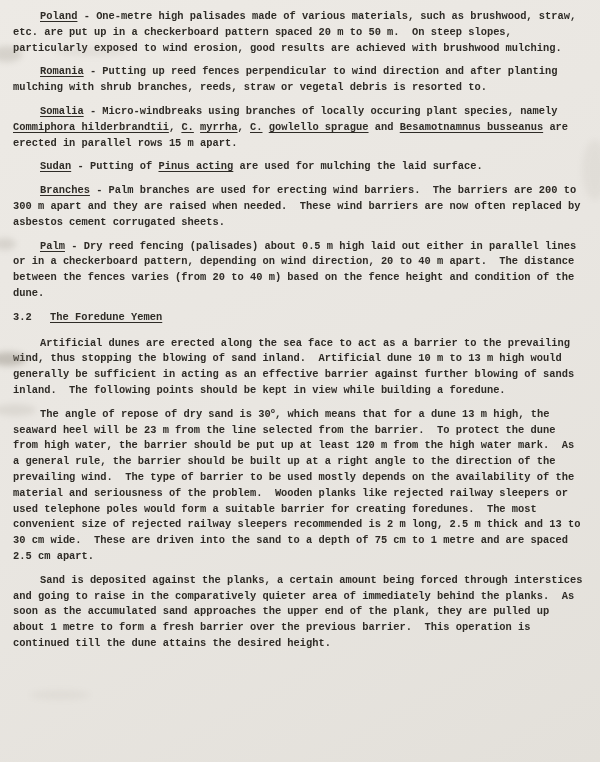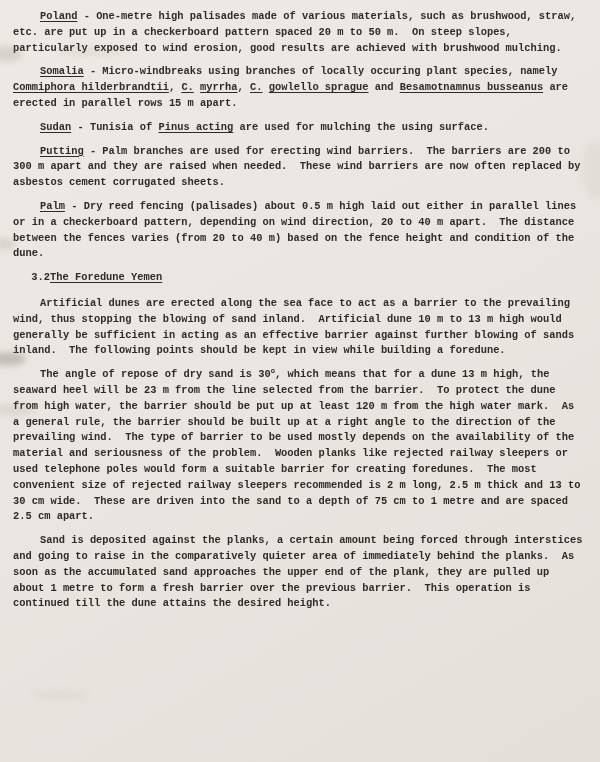--- a/index.html
+++ b/index.html
@@ -23,21 +23,21 @@
   }
   .para {
     margin: 0 0 8px 0;
     white-space: pre-wrap;
     text-indent: 27px;
   }
   .heading {
     margin: 2px 0 10px 0;
     white-space: pre-wrap;
   }
-  .hnum { display: inline-block; width: 37px; text-indent: 0; text-align: right; }
+  .hnum { display: inline-block; width: 37px; text-indent: 0; }
   .underline {
     text-decoration: underline;
     text-underline-offset: 2px;
     text-decoration-thickness: 1px;
   }
   sup { font-size: 7.2px; line-height: 0; vertical-align: super; }
   .smudge {
     position: absolute;
     background: #857e72;
     border-radius: 50%;
@@ -58,22 +58,23 @@
 <div class="page">
   <div class="smudge s1"></div>
   <div class="smudge s2"></div>
   <div class="smudge s3"></div>
   <div class="smudge s4"></div>
   <div class="smudge s5"></div>
   <div class="smudge s6"></div>
   <div class="smudge s7"></div>
   <div>
       <p class="para"><span class="underline">Poland</span><span> - One-metre high palisades made of various materials, such as brushwood, straw, etc. are put up in a checkerboard pattern spaced 20 m to 50 m.  On steep slopes, particularly exposed to wind erosion, good results are achieved with brushwood mulching.</span></p>
+      <p class="para"><span class="underline">Romania</span><span> - Putting up reed fences perpendicular to wind direction and after planting mulching with shrub branches, reeds, straw or vegetal debris is resorted to.</span></p>
       <p class="para"><span class="underline">Somalia</span><span> - Micro-windbreaks using branches of locally occuring plant species, namely </span><span class="underline">Commiphora hilderbrandtii</span><span>, </span><span class="underline">C.</span><span> </span><span class="underline">myrrha</span><span>, </span><span class="underline">C.</span><span> </span><span class="underline">gowlello sprague</span><span> and </span><span class="underline">Besamotnamnus busseanus</span><span> are erected in parallel rows 15 m apart.</span></p>
-      <p class="para"><span class="underline">Sudan</span><span> - Tunisia of </span><span class="underline">Pinus acting</span><span> are used for mulching the using surface.</span></p>
-      <p class="para"><span class="underline">Putting</span><span> - Palm branches are used for erecting wind barriers.  The barriers are 200 to 300 m apart and they are raised when needed.  These wind barriers are now often replaced by asbestos cement corrugated sheets.</span></p>
+      <p class="para"><span class="underline">Sudan</span><span> - Putting of </span><span class="underline">Pinus acting</span><span> are used for mulching the laid surface.</span></p>
+      <p class="para"><span class="underline">Branches</span><span> - Palm branches are used for erecting wind barriers.  The barriers are 200 to 300 m apart and they are raised when needed.  These wind barriers are now often replaced by asbestos cement corrugated sheets.</span></p>
       <p class="para"><span class="underline">Palm</span><span> - Dry reed fencing (palisades) about 0.5 m high laid out either in parallel lines or in a checkerboard pattern, depending on wind direction, 20 to 40 m apart.  The distance between the fences varies (from 20 to 40 m) based on the fence height and condition of the dune.</span></p>
       <div class="heading"><span class="hnum">3.2</span><span class="underline">The Foredune Yemen</span></div>
       <p class="para"><span>Artificial dunes are erected along the sea face to act as a barrier to the prevailing wind, thus stopping the blowing of sand inland.  Artificial dune 10 m to 13 m high would generally be sufficient in acting as an effective barrier against further blowing of sands inland.  The following points should be kept in view while building a foredune.</span></p>
       <p class="para"><span>The angle of repose of dry sand is 30</span><sup>o</sup><span>, which means that for a dune 13 m high, the seaward heel will be 23 m from the line selected from the barrier.  To protect the dune from high water, the barrier should be put up at least 120 m from the high water mark.  As a general rule, the barrier should be built up at a right angle to the direction of the prevailing wind.  The type of barrier to be used mostly depends on the availability of the material and seriousness of the problem.  Wooden planks like rejected railway sleepers or used telephone poles would form a suitable barrier for creating foredunes.  The most convenient size of rejected railway sleepers recommended is 2 m long, 2.5 m thick and 13 to 30 cm wide.  These are driven into the sand to a depth of 75 cm to 1 metre and are spaced 2.5 cm apart.</span></p>
       <p class="para"><span>Sand is deposited against the planks, a certain amount being forced through interstices and going to raise in the comparatively quieter area of immediately behind the planks.  As soon as the accumulated sand approaches the upper end of the plank, they are pulled up about 1 metre to form a fresh barrier over the previous barrier.  This operation is continued till the dune attains the desired height.</span></p>
     </div>
 </div>
 
 </body></html>

